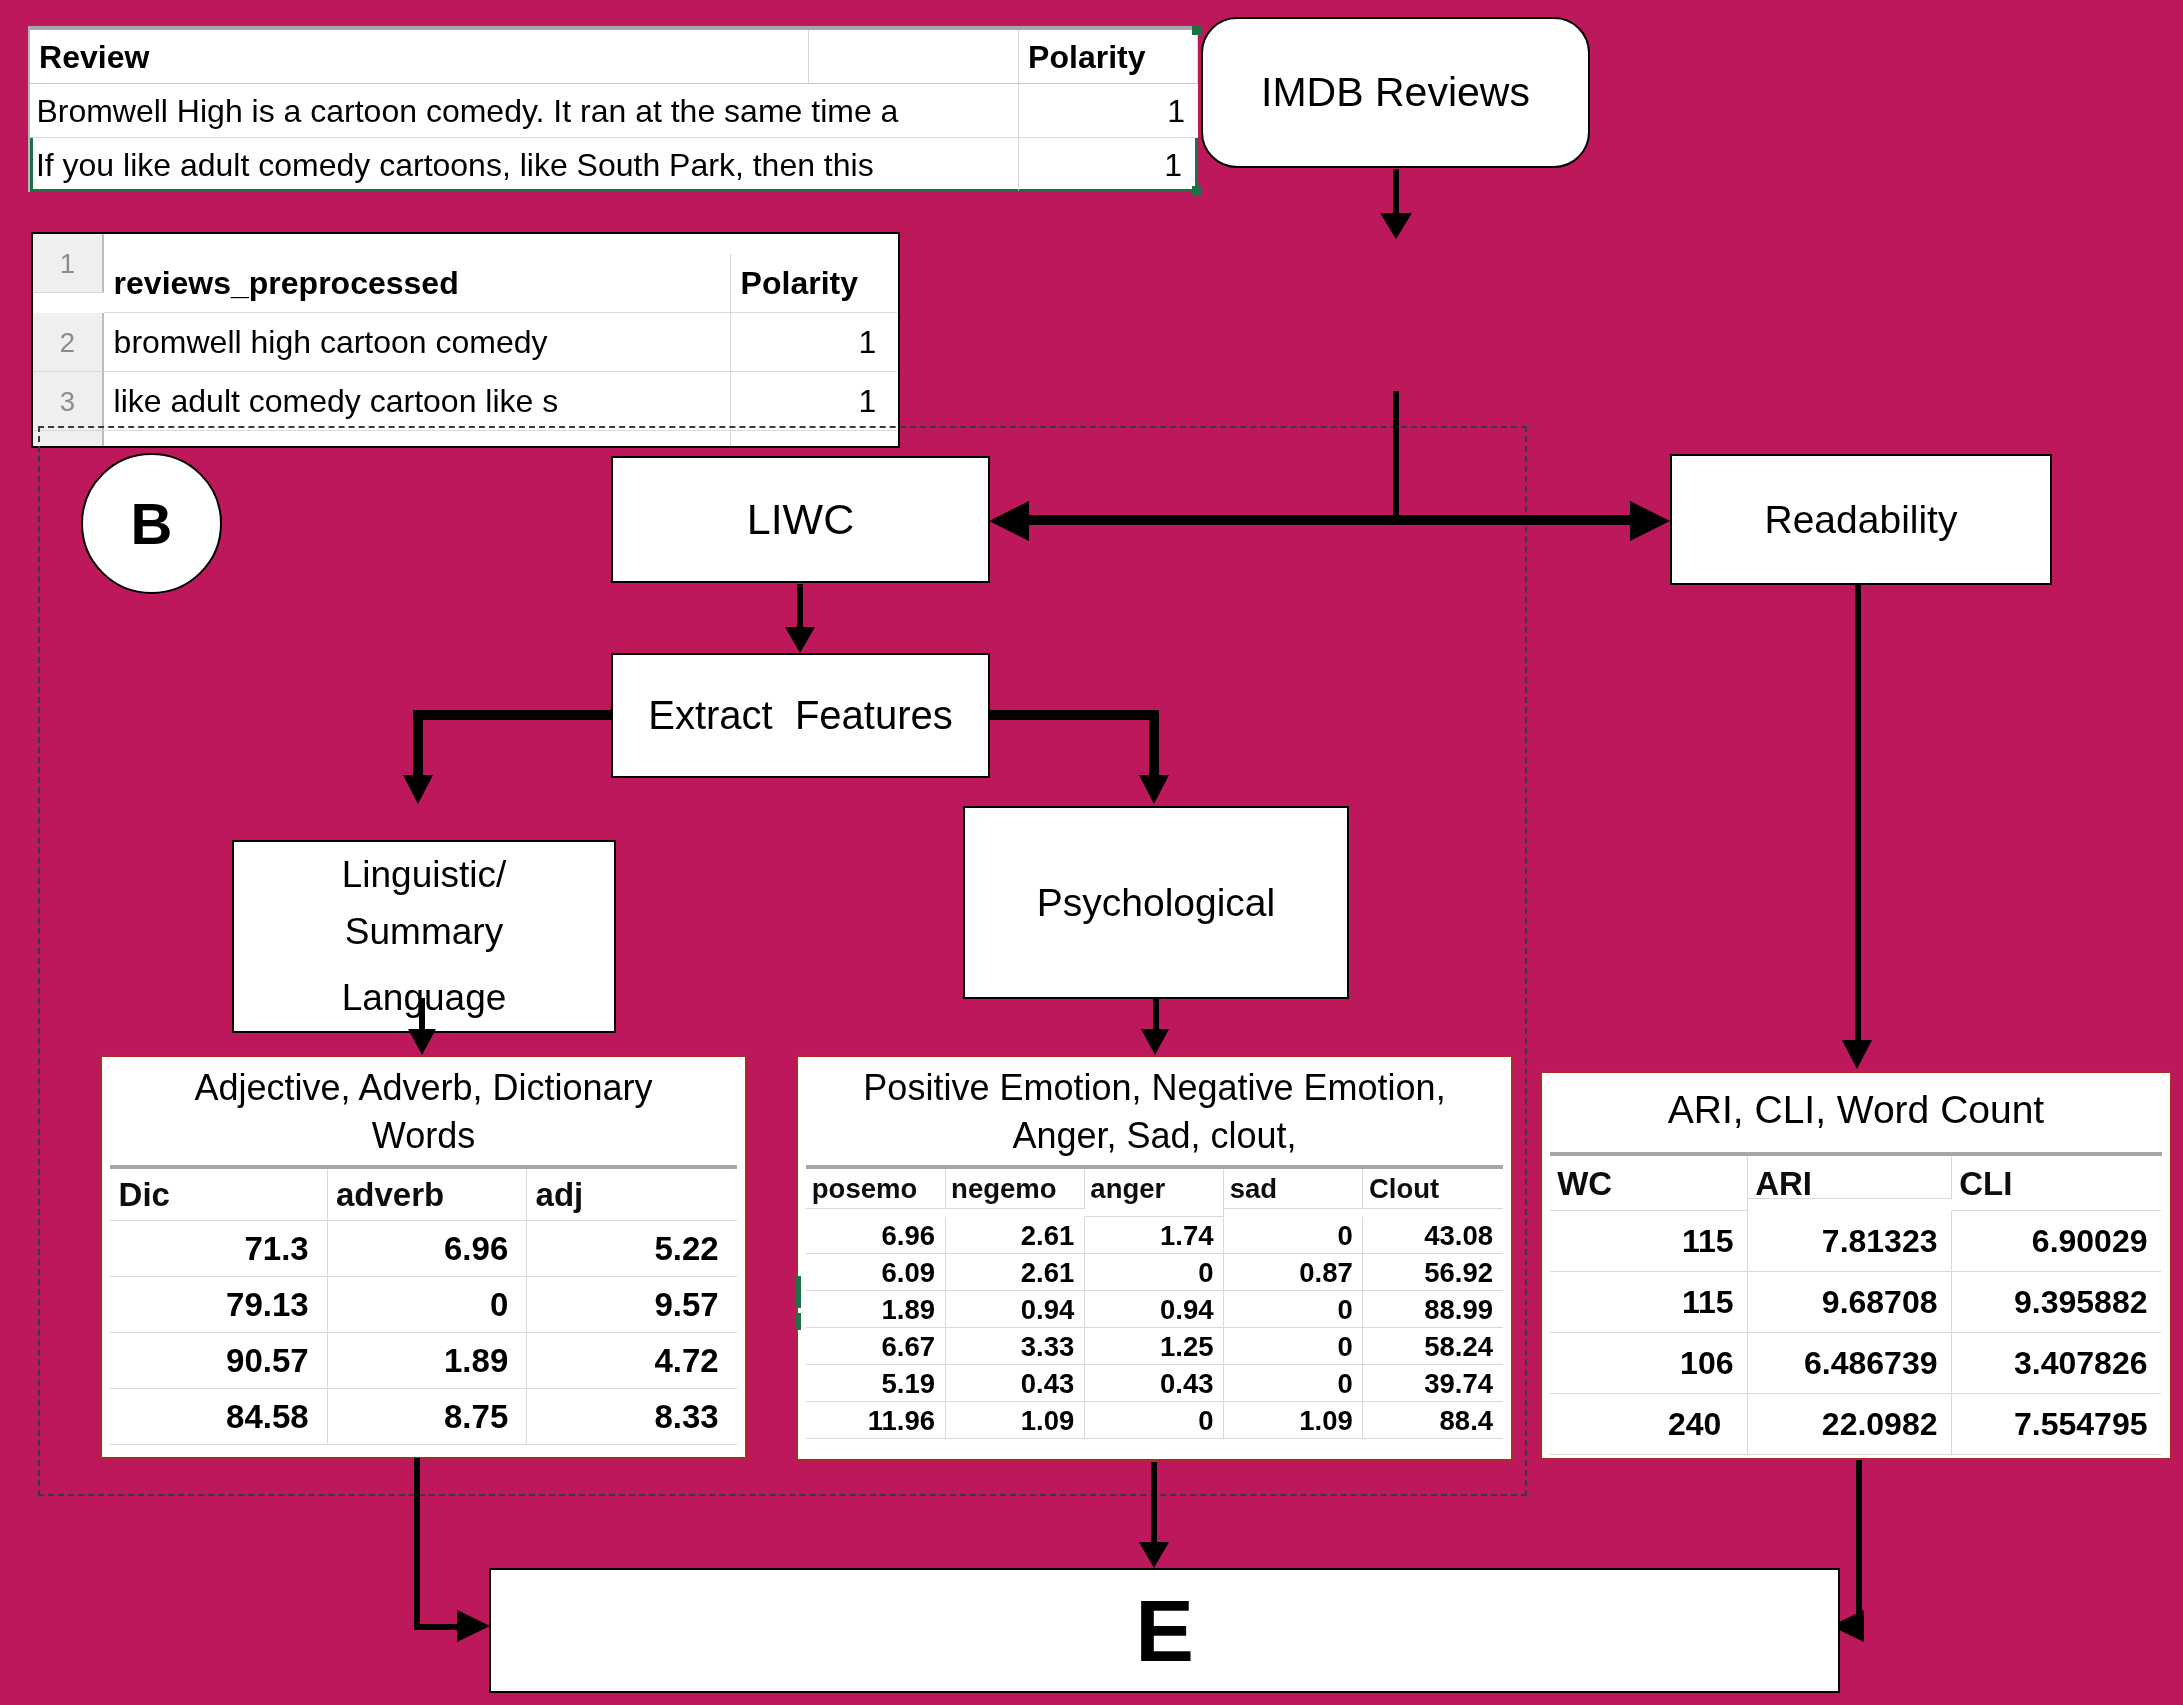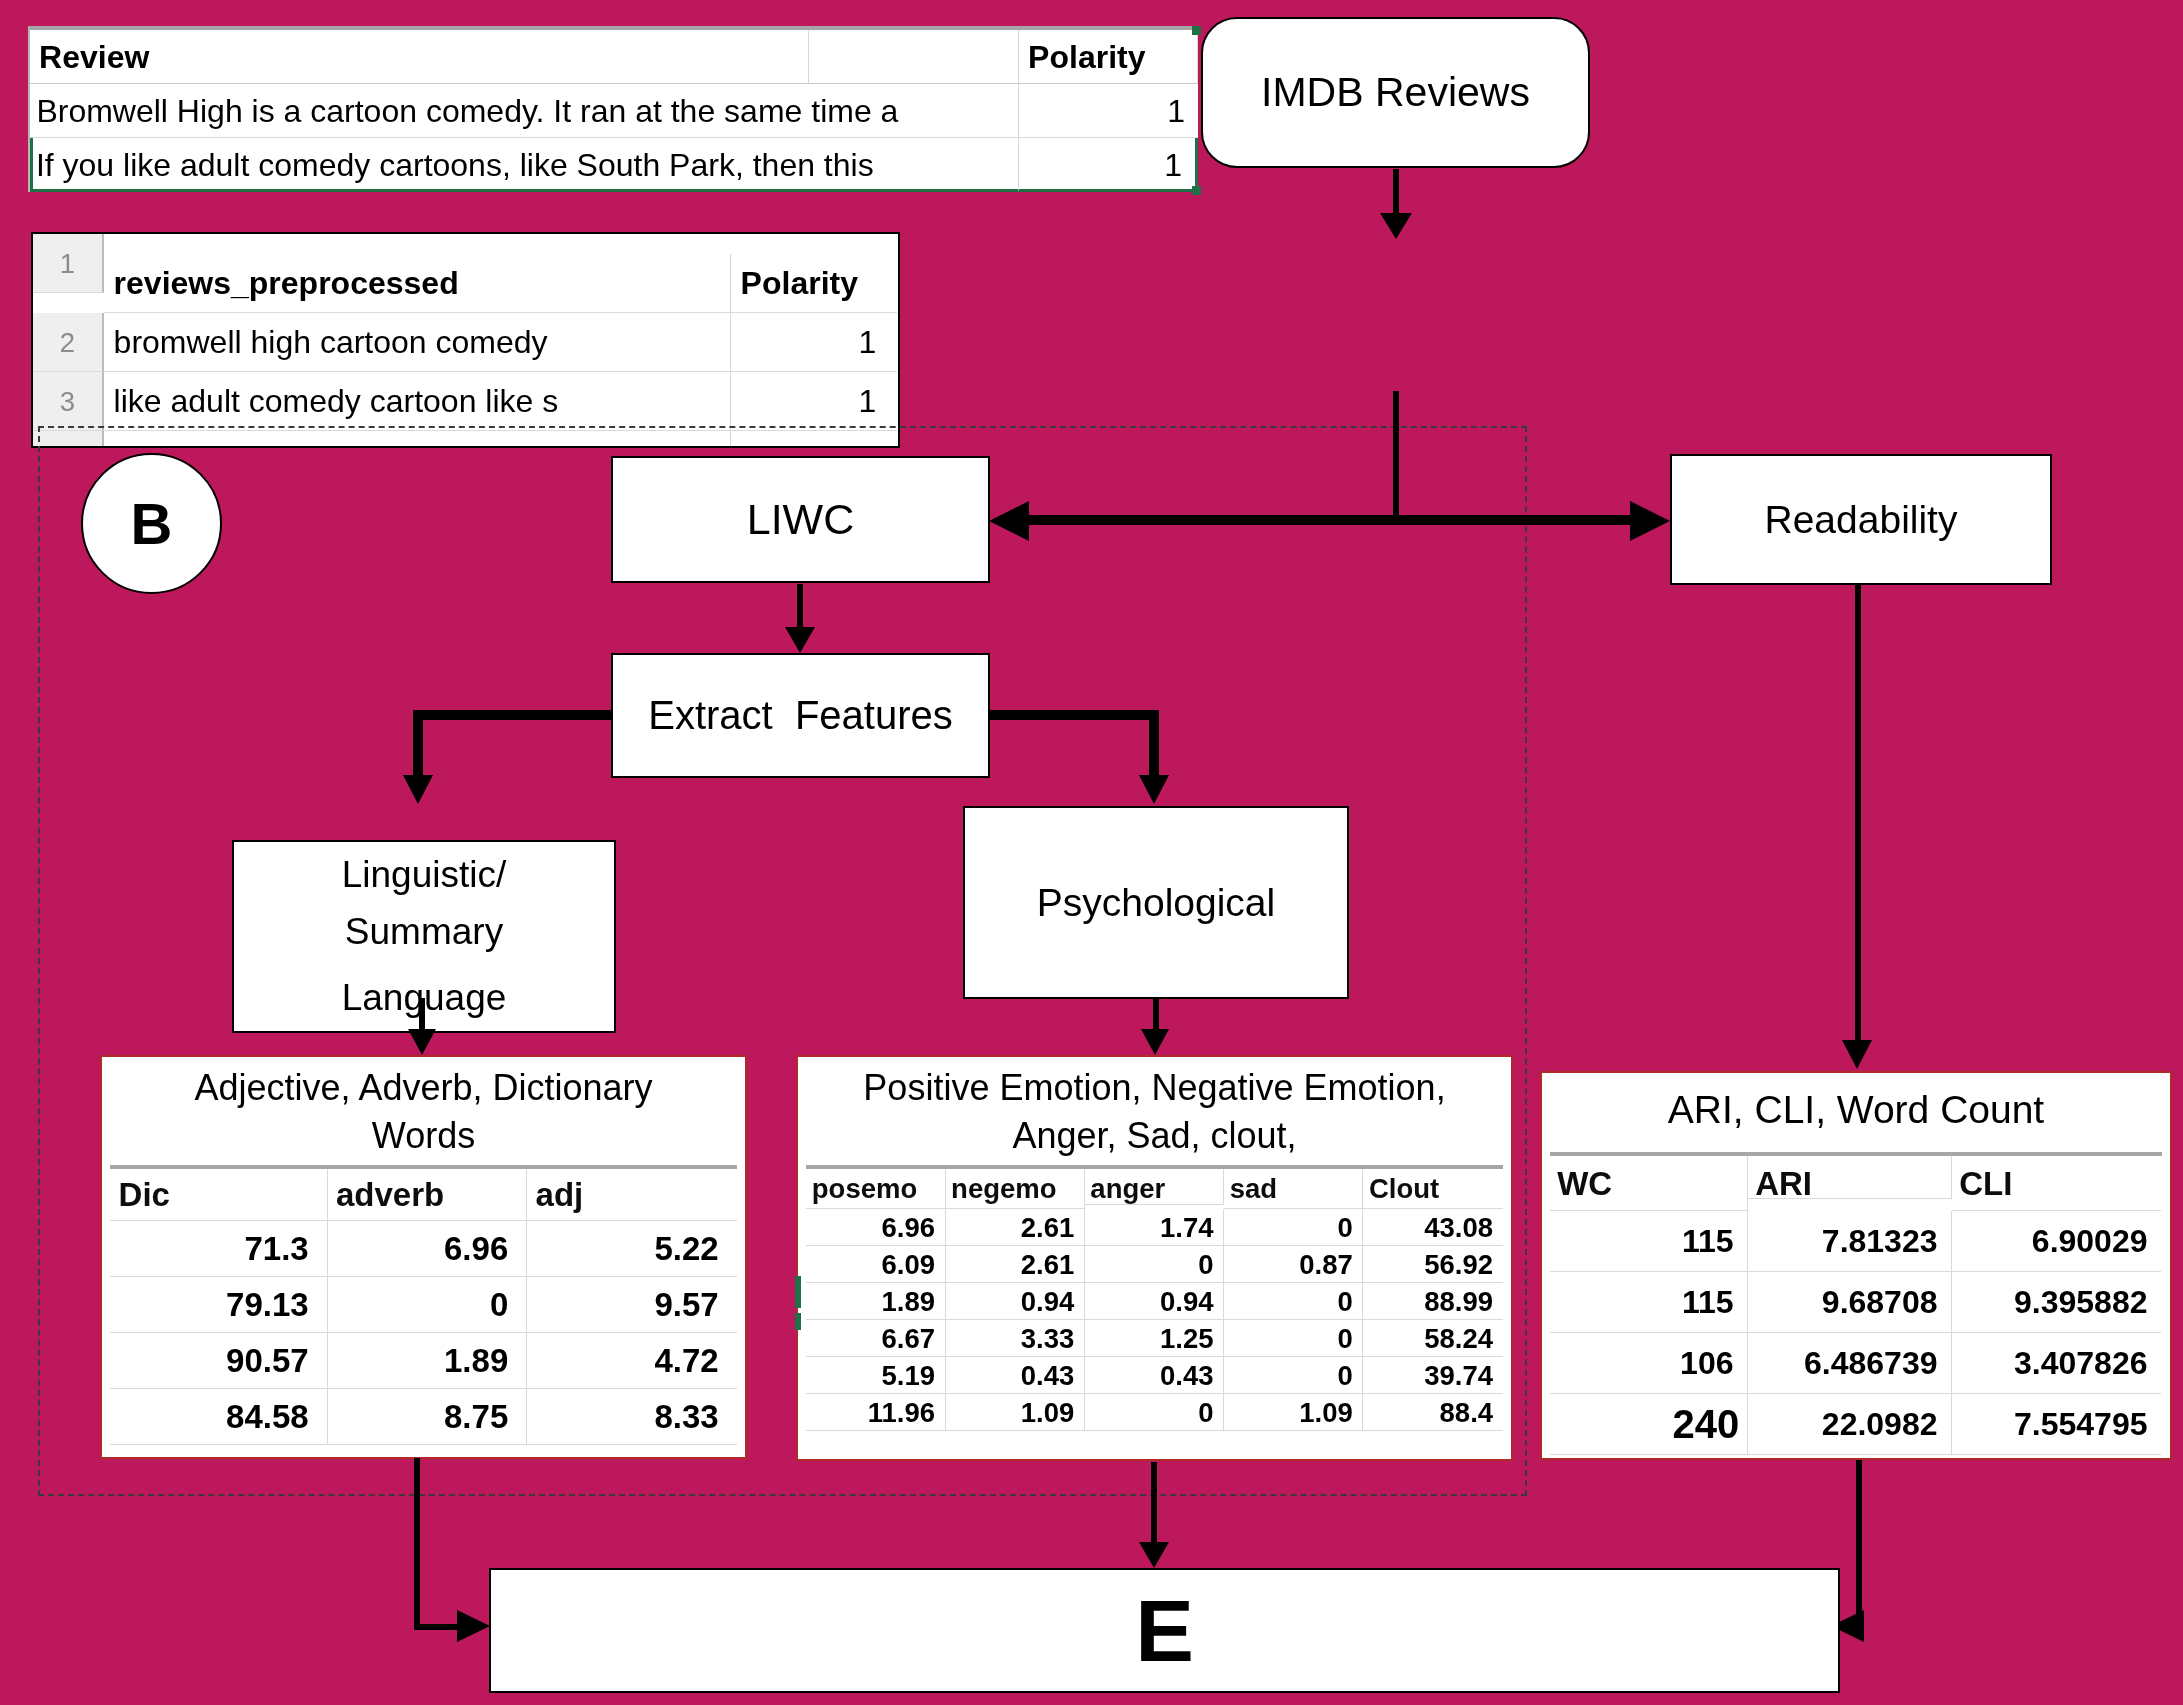--- a/index.html
+++ b/index.html
@@ -188,21 +188,21 @@
 
   <div class="redbox" style="left:796px;top:1055px;width:717px;height:406px;">
     <div class="title" style="font-size:36px;margin-top:6.9px;">
       <div>Positive Emotion, Negative Emotion,</div>
       <div>Anger, Sad, clout,</div>
     </div>
     <div class="gridtbl" style="font-size:27.5px;">
       <div class="grow ghead">
         <div class="gc" style="width:140px;height:40px;line-height:40px;padding-left:5.5px;">posemo</div>
         <div class="gc" style="width:140px;height:40px;line-height:40px;padding-left:5.5px;">negemo</div>
-        <div class="gc" style="width:140px;height:36px;line-height:40px;padding-left:5.5px;">anger</div>
+        <div class="gc" style="width:140px;height:48px;line-height:40px;padding-left:5.5px;">anger</div>
         <div class="gc" style="width:140px;height:40px;line-height:40px;padding-left:5.5px;">sad</div>
         <div class="gc" style="width:140px;height:40px;line-height:40px;padding-left:5.5px;">Clout</div>
       </div>
       <div class="grow">
         <div class="gc val" style="width:140px;height:37px;line-height:37px;padding-right:9.6px;">6.96</div>
         <div class="gc val" style="width:140px;height:37px;line-height:37px;padding-right:9.6px;">2.61</div>
         <div class="gc val" style="width:140px;height:37px;line-height:37px;padding-right:9.6px;">1.74</div>
         <div class="gc val" style="width:140px;height:37px;line-height:37px;padding-right:9.6px;">0</div>
         <div class="gc val" style="width:140px;height:37px;line-height:37px;padding-right:9.6px;">43.08</div>
       </div>
@@ -265,21 +265,21 @@
         <div class="gc val" style="width:198px;height:61px;line-height:61px;padding-right:13.8px;font-size:32px;">115</div>
         <div class="gc val" style="width:204px;height:61px;line-height:61px;padding-right:13.8px;font-size:32px;">9.68708</div>
         <div class="gc val" style="width:209px;height:61px;line-height:61px;padding-right:13.8px;font-size:32px;">9.395882</div>
       </div>
       <div class="grow">
         <div class="gc val" style="width:198px;height:61px;line-height:61px;padding-right:13.8px;font-size:32px;">106</div>
         <div class="gc val" style="width:204px;height:61px;line-height:61px;padding-right:13.8px;font-size:32px;">6.486739</div>
         <div class="gc val" style="width:209px;height:61px;line-height:61px;padding-right:13.8px;font-size:32px;">3.407826</div>
       </div>
       <div class="grow">
-        <div class="gc val" style="width:198px;height:61px;line-height:61px;padding-right:8px;font-size:40px;">240</div>
+        <div class="gc val" style="width:198px;height:61px;line-height:61px;padding-right:26px;font-size:32px;">240</div>
         <div class="gc val" style="width:204px;height:61px;line-height:61px;padding-right:13.8px;font-size:32px;">22.0982</div>
         <div class="gc val" style="width:209px;height:61px;line-height:61px;padding-right:13.8px;font-size:32px;">7.554795</div>
       </div>
     </div>
   </div>
 
   <div class="vline" style="left:414px;top:1458px;width:6.2px;height:172px;"></div>
   <div class="hline" style="left:414px;top:1624px;width:45px;height:6.2px;"></div>
   <div class="tri" style="left:457px;top:1610px;border-top:16.5px solid transparent;border-bottom:16.5px solid transparent;border-left:33px solid #000;"></div>
 

